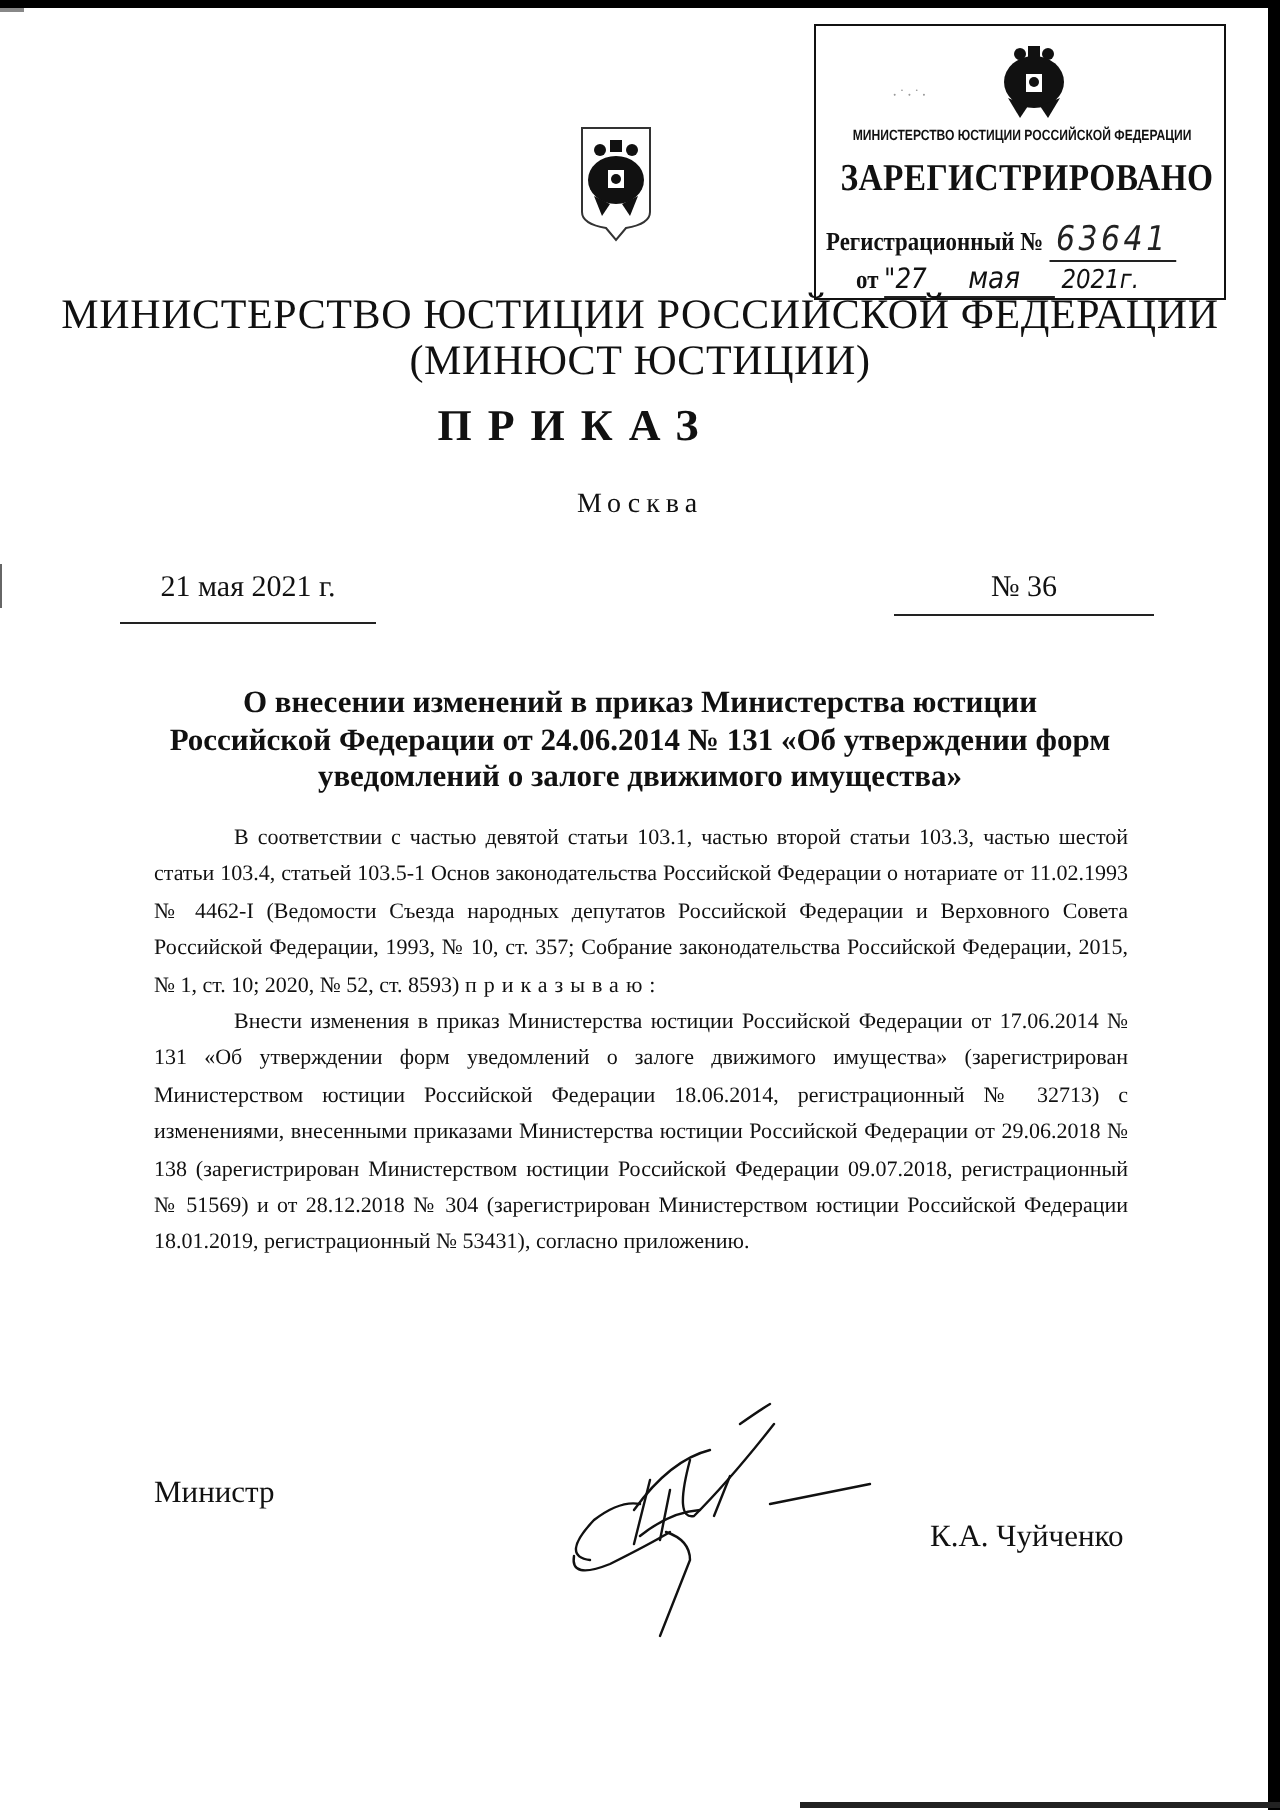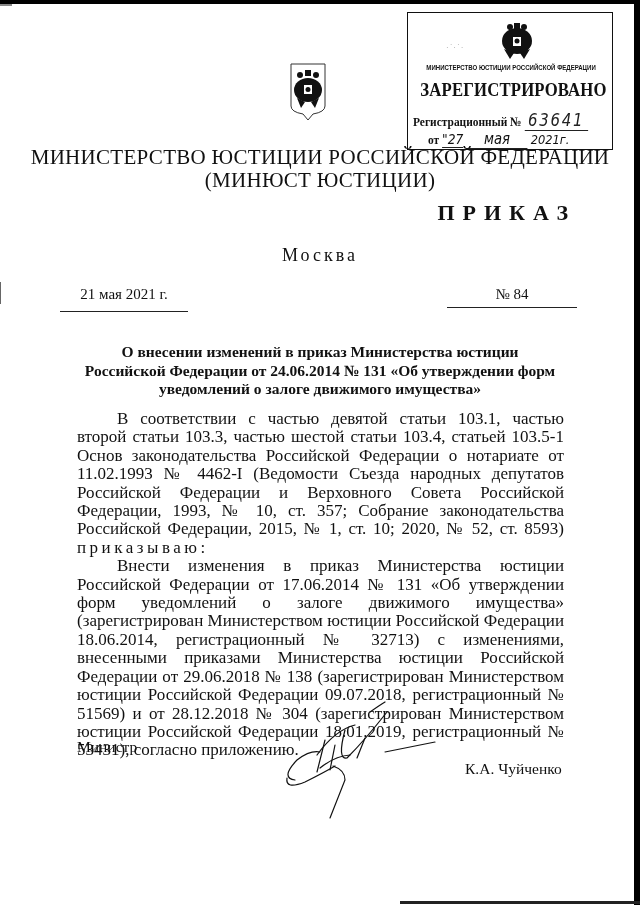--- a/index.html
+++ b/index.html
@@ -50,42 +50,42 @@
   .stamp-date .hw-year { font-family: "DejaVu Sans", sans-serif; font-style: italic; font-weight: normal; font-size: 13px; }
 
   
   .emblem { position: absolute; left: 289px; top: 62px; width: 38px; height: 60px; }
 
   .ministry-title {
     position: absolute; left: 0; width: 640px; top: 146px; text-align: center;
     font-size: 21px; line-height: 23px; letter-spacing: 0.3px;
   }
   .order-title {
-    position: absolute; left: 0; width: 576px; top: 200px; text-align: right;
+    position: absolute; left: 0; width: 576px; top: 200px; text-align: center;
     font-size: 22px; font-weight: bold; letter-spacing: 8px;
   }
   .city {
     position: absolute; left: 0; width: 640px; top: 245px; text-align: center;
-    font-size: 18px; letter-spacing: 3px;
+    font-size: 14px; letter-spacing: 3px;
   }
   .date-field {
     position: absolute; left: 60px; top: 286px; width: 128px; text-align: center;
     font-size: 15px; border-bottom: 1.5px solid #222; padding-bottom: 8px;
   }
   .number-field {
     position: absolute; left: 447px; top: 286px; width: 130px; text-align: center;
     font-size: 15px; border-bottom: 1.5px solid #222; padding-bottom: 4px;
   }
   .doc-subject {
     position: absolute; left: 60px; width: 520px; top: 343px; text-align: center;
     font-size: 15.5px; font-weight: bold; line-height: 18.5px;
   }
   .body-text {
     position: absolute; left: 77px; width: 487px; top: 410px;
-    font-size: 17px; line-height: 18.4px; text-align: justify;
+    font-size: 11px; line-height: 18.4px; text-align: justify;
   }
   .body-text p { margin: 0; text-indent: 40px; }
   .spaced { letter-spacing: 3.5px; }
 
   .signature-role { position: absolute; left: 77px; top: 738px; font-size: 15.5px; }
   .signature-name { position: absolute; left: 465px; top: 738px; font-size: 15.5px; margin-top: 22px; }
   .signature { position: absolute; left: 270px; top: 700px; width: 170px; height: 130px; }
 </style>
 </head>
 <body>
@@ -140,21 +140,21 @@
 
 <div class="ministry-title">
   <div>МИНИСТЕРСТВО ЮСТИЦИИ РОССИЙСКОЙ ФЕДЕРАЦИИ</div>
   <div>(МИНЮСТ ЮСТИЦИИ)</div>
 </div>
 
 <div class="order-title">ПРИКАЗ</div>
 <div class="city">Москва</div>
 
 <div class="date-field">21 мая 2021 г.</div>
-<div class="number-field">№ 84</div>
+<div class="number-field">№ 36</div>
 
 <div class="doc-subject">
   <div>О внесении изменений в приказ Министерства юстиции</div>
   <div>Российской Федерации от 24.06.2014 № 131 «Об утверждении форм</div>
   <div>уведомлений о залоге движимого имущества»</div>
 </div>
 
 <div class="body-text">
   <p><span>В соответствии с частью девятой статьи 103.1, частью второй статьи 103.3, частью шестой статьи 103.4, статьей 103.5-1 Основ законодательства Российской Федерации о нотариате от 11.02.1993 № 4462-I (Ведомости Съезда народных депутатов Российской Федерации и Верховного Совета Российской Федерации, 1993, № 10, ст. 357; Собрание законодательства Российской Федерации, 2015, № 1, ст. 10; 2020, № 52, ст. 8593)</span> <span class="spaced">приказываю:</span></p>
   <p>Внести изменения в приказ Министерства юстиции Российской Федерации от 17.06.2014 № 131 «Об утверждении форм уведомлений о залоге движимого имущества» (зарегистрирован Министерством юстиции Российской Федерации 18.06.2014, регистрационный № 32713) с изменениями, внесенными приказами Министерства юстиции Российской Федерации от 29.06.2018 № 138 (зарегистрирован Министерством юстиции Российской Федерации 09.07.2018, регистрационный № 51569) и от 28.12.2018 № 304 (зарегистрирован Министерством юстиции Российской Федерации 18.01.2019, регистрационный № 53431), согласно приложению.</p>

